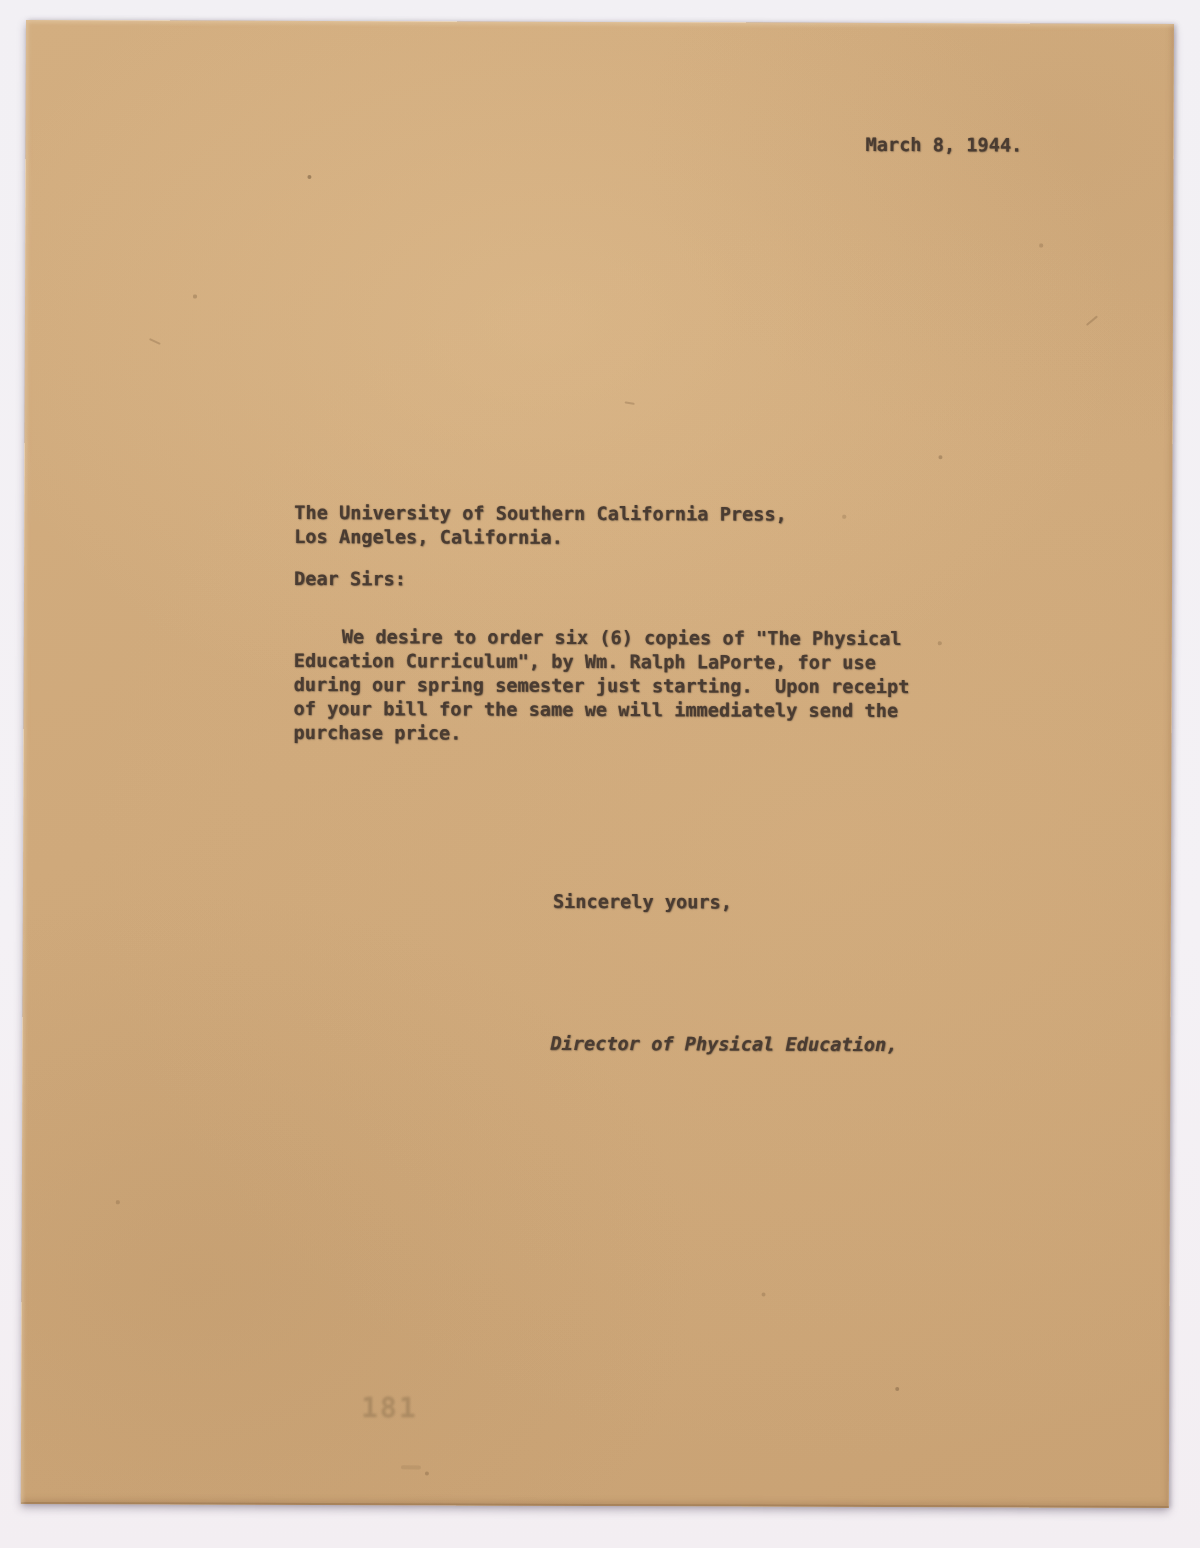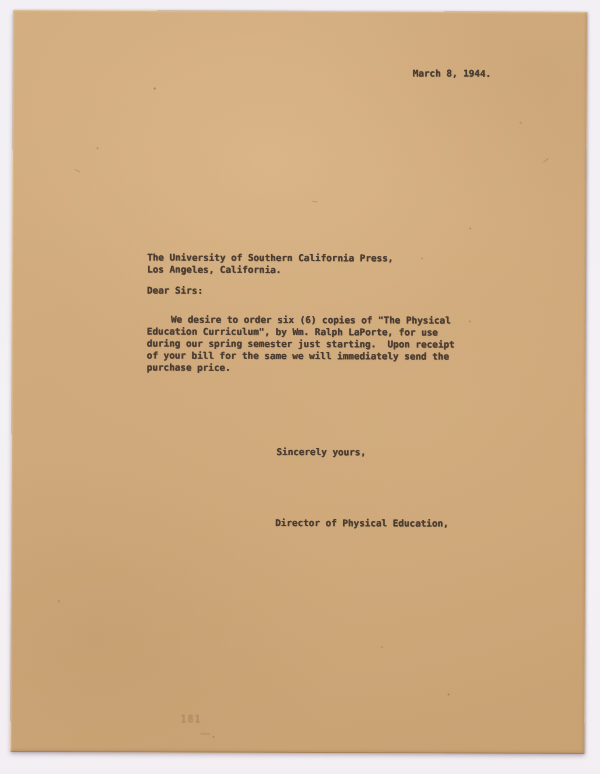--- a/index.html
+++ b/index.html
@@ -44,32 +44,32 @@
     font-family: "DejaVu Sans Mono", monospace;
     font-size: 9.3px;
     font-weight: bold;
     line-height: 12.2px;
     color: #4a3c32;
     text-shadow:
       0.3px 0.3px 0.7px rgba(74,60,48,0.65),
       -0.2px 0 0.5px rgba(74,60,48,0.35);
     letter-spacing: 0;
   }
-  .date-line     { left: 400px; top: 55.5px; }
+  .date-line     { left: 420px; top: 55.5px; }
   .recipient     { left: 135px; top: 240.5px; }
   .salutation    { left: 135px; top: 273.5px; }
   .body-block    { left: 135px; top: 302.5px; }
   .body-block .body-line:first-child { padding-left: 24px; }
   .closing       { left: 265px; top: 435px; }
-  .signature     { left: 264px; top: 504.5px; line-height: 13px; }
+  .signature     { left: 264px; top: 504.5px; line-height: 13px; font-style: italic; }
   .pencil-mark {
     position: absolute;
     left: 170px;
-    top: 703px;
-    font-size: 10px;
+    top: 686px;
+    font-size: 14px;
     font-weight: bold;
     color: rgba(128,103,70,0.40);
     filter: blur(0.5px);
     letter-spacing: 1px;
   }
   .speck {
     position: absolute;
     border-radius: 50%;
     background: rgba(96,72,46,0.45);
   }

